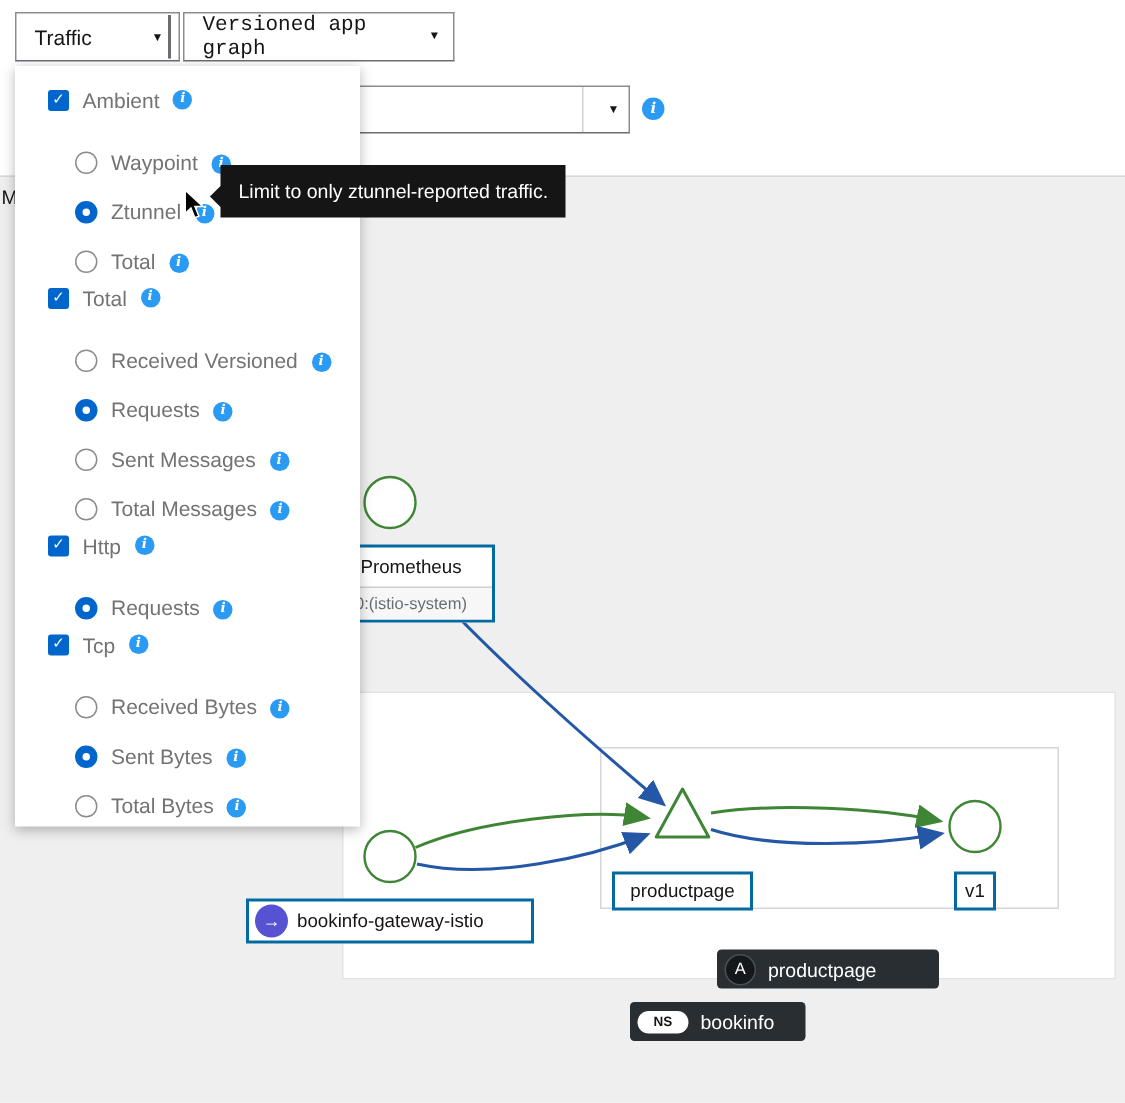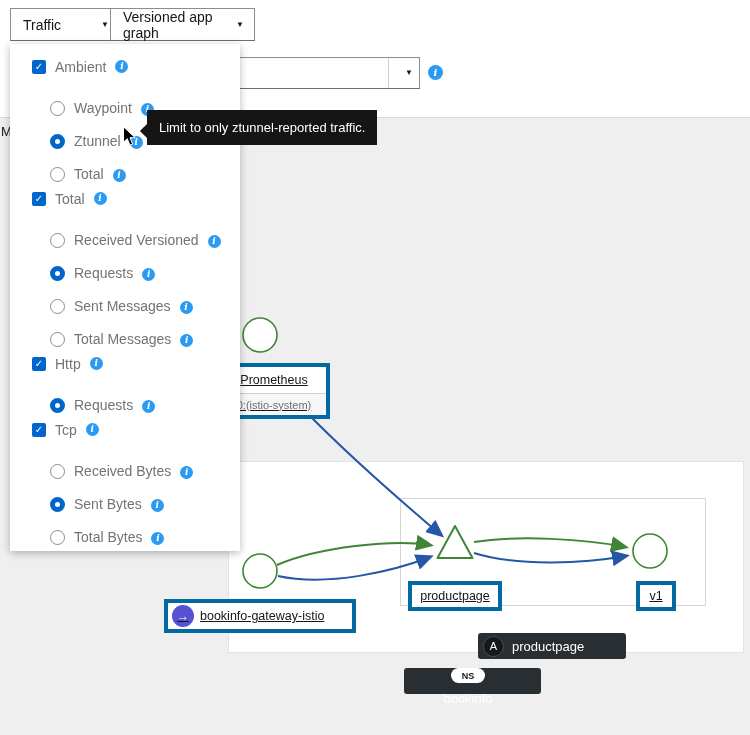--- a/index.html
+++ b/index.html
@@ -7,21 +7,21 @@
     width:750px;height:735px;position:relative;overflow:hidden;
     background:#ffffff;font-family:"Liberation Sans",sans-serif;color:#151515;
   }
   
   .select{
     position:absolute;height:33px;background:#fff;border:1px solid #8a8d90;
     border-bottom-color:#6a6e73;display:flex;align-items:center;justify-content:space-between;
     padding:0 10px 0 12px;font-size:14px;color:#151515;cursor:pointer;box-sizing:border-box;z-index:10;
   }
   #traffic-select{left:10px;top:8px;width:110px;}
-  #graphtype-select{left:110px;top:8px;width:145px;}
+  #graphtype-select{left:122px;top:8px;width:181px;font-family:Liberation Mono, monospace;}
   .caret{font-size:8px;color:#151515;margin-left:10px;line-height:1;}
   .vdivider{position:absolute;left:112px;top:10px;width:2px;height:29px;background:#6a6e73;z-index:10;}
 
   .findbar{
     position:absolute;left:160px;top:57px;width:260px;height:32px;background:#fff;
     border:1px solid #8a8d90;border-bottom-color:#6a6e73;box-sizing:border-box;z-index:5;
     display:flex;align-items:center;justify-content:flex-end;
   }
   .findbar .toggle{width:30px;height:100%;display:flex;align-items:center;justify-content:center;border-left:1px solid #d2d2d2;cursor:pointer;}
   .info-icon{
@@ -31,36 +31,36 @@
   }
   .top-info{position:absolute;left:428px;top:65px;width:15px;height:15px;font-size:10px;z-index:5;}
 
   
   .graph-area{position:absolute;left:0;top:117px;width:750px;height:618px;background:#efefef;border-top:1px solid #d8d8d8;z-index:1;}
   .frag{position:absolute;left:1px;top:6px;font-size:13px;color:#151515;}
   .nsbox{position:absolute;left:228px;top:343px;width:516px;height:192px;background:#fff;border:1px solid #e2e2e2;box-sizing:border-box;}
   .appbox{position:absolute;left:400px;top:380px;width:306px;height:108px;background:#fff;border:1px solid #d5d5d5;box-sizing:border-box;}
   svg.edges{position:absolute;left:0;top:0;}
 
-  .node-label{position:absolute;background:#fff;border:4px solid #0369a1;text-align:center;font-size:12.5px;color:#151515;box-sizing:border-box;cursor:pointer;text-decoration:underline;}
+  .node-label{position:absolute;background:#fff;border:2px solid #0369a1;text-align:center;font-size:12.5px;color:#151515;box-sizing:border-box;cursor:pointer;}
   .node-label .main{height:26px;display:flex;align-items:center;justify-content:center;padding:0 6px;white-space:nowrap;}
   .node-label .sub{height:21px;display:flex;align-items:center;justify-content:center;border-top:1px solid #cfcfcf;background:#f7f7f7;font-size:11px;color:#6a6e73;white-space:nowrap;}
   #prom-label{left:218px;top:245px;width:112px;}
   #gw-label{left:164px;top:481px;width:192px;}
   #gw-label .main{justify-content:flex-start;padding-left:4px;}
   .gw-icon{width:22px;height:22px;border-radius:50%;background:#5752d1;color:#fff;display:inline-flex;align-items:center;justify-content:center;font-size:12px;font-weight:bold;margin-right:6px;flex:none;}
   #pp-label{left:408px;top:463px;width:94px;}
   #pp-label .main{height:22px;}
-  #v1-label{left:636px;top:463px;width:40px;}
+  #v1-label{left:636px;top:463px;width:28px;}
   #v1-label .main{height:22px;padding:0 2px;}
 
   .box-badge{position:absolute;display:flex;align-items:center;gap:8px;background:#292e33;color:#fff;height:26px;border-radius:3px;padding:0 14px 0 5px;font-size:13px;cursor:pointer;}
   #app-badge{left:478px;top:515px;width:148px;box-sizing:border-box;}
   .badge-circle{width:19px;height:19px;border-radius:50%;background:#15181b;border:1px solid #4a4f55;color:#fff;display:inline-flex;align-items:center;justify-content:center;font-size:11px;flex:none;}
-  #ns-badge{left:404px;top:550px;width:137px;box-sizing:border-box;flex-direction:column;}
+  #ns-badge{left:420px;top:550px;width:117px;box-sizing:border-box;}
   .ns-pill{min-width:26px;height:15px;border-radius:8px;background:#fff;color:#151515;display:inline-flex;align-items:center;justify-content:center;font-size:9px;font-weight:bold;padding:0 4px;flex:none;}
 
   
   .menu{position:absolute;left:10px;top:44px;width:230px;background:#fff;z-index:20;box-shadow:0 2px 8px rgba(0,0,0,.28);padding:6px 0;}
   .mrow{height:33px;display:flex;align-items:center;gap:9px;cursor:pointer;}
   .mrow.grp{padding-left:22px;}
   .mrow.opt{padding-left:40px;align-items:flex-end;}
   .mlabel{font-size:14px;color:#737373;white-space:nowrap;}
   .checkbox{width:14px;height:14px;background:#0066cc;border-radius:2px;display:flex;align-items:center;justify-content:center;flex:none;cursor:pointer;}
   .check{color:#fff;font-size:10px;line-height:1;}

